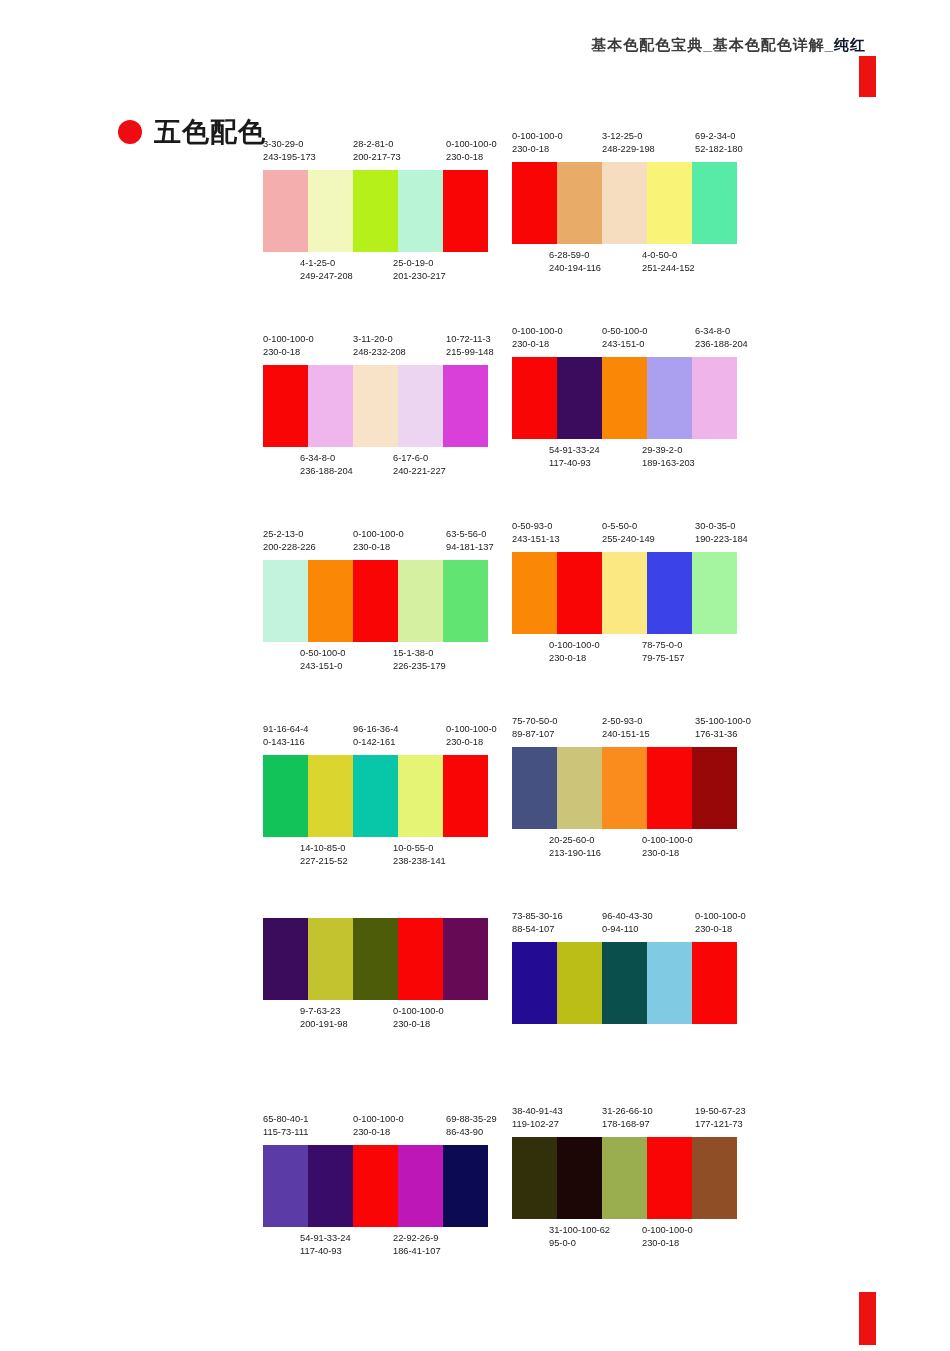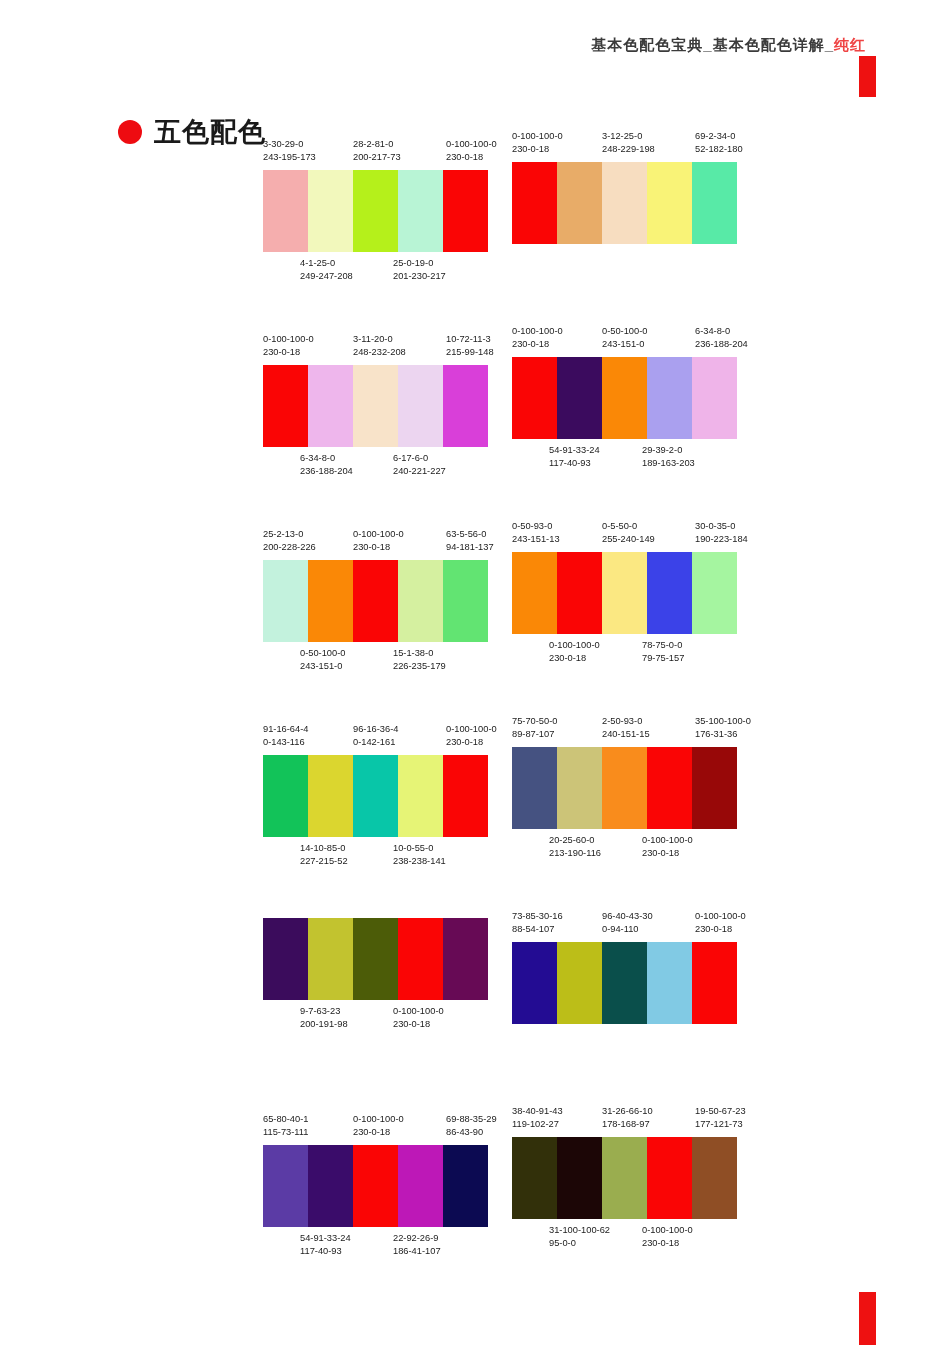--- a/index.html
+++ b/index.html
@@ -27,21 +27,21 @@
     position: absolute;
     right: 84px;
     top: 6px;
     font-size: 15px;
     font-weight: bold;
     letter-spacing: 1px;
     color: #3b3b3b;
     white-space: nowrap;
   }
   #header-title .accent {
-    color: #ef4444;
+    color: #0f172a;
   }
   #header-bar {
     position: absolute;
     left: 859px;
     top: 26px;
     width: 17px;
     height: 41px;
     background: #ee1111;
   }
 
@@ -204,20 +204,30 @@
             <span class="rgb">52-182-180</span>
           </div>
         </div>
         <div class="swatches">
           <div class="swatch" style="background: rgb(250, 5, 5);"></div>
           <div class="swatch" style="background: rgb(232, 172, 104);"></div>
           <div class="swatch" style="background: rgb(247, 221, 192);"></div>
           <div class="swatch" style="background: rgb(249, 243, 119);"></div>
           <div class="swatch" style="background: rgb(88, 234, 167);"></div>
         </div>
+        <div class="label-line bottom">
+          <div class="swatch-label pos-1">
+            <span class="cmyk">6-28-59-0</span>
+            <span class="rgb">240-194-116</span>
+          </div>
+          <div class="swatch-label pos-3">
+            <span class="cmyk">4-0-50-0</span>
+            <span class="rgb">251-244-152</span>
+          </div>
+        </div>
       </div>
     </div>
     <div class="palette-row">
       <div class="palette col-left">
         <div class="label-line top">
           <div class="swatch-label pos-0">
             <span class="cmyk">0-100-100-0</span>
             <span class="rgb">230-0-18</span>
           </div>
           <div class="swatch-label pos-2">

